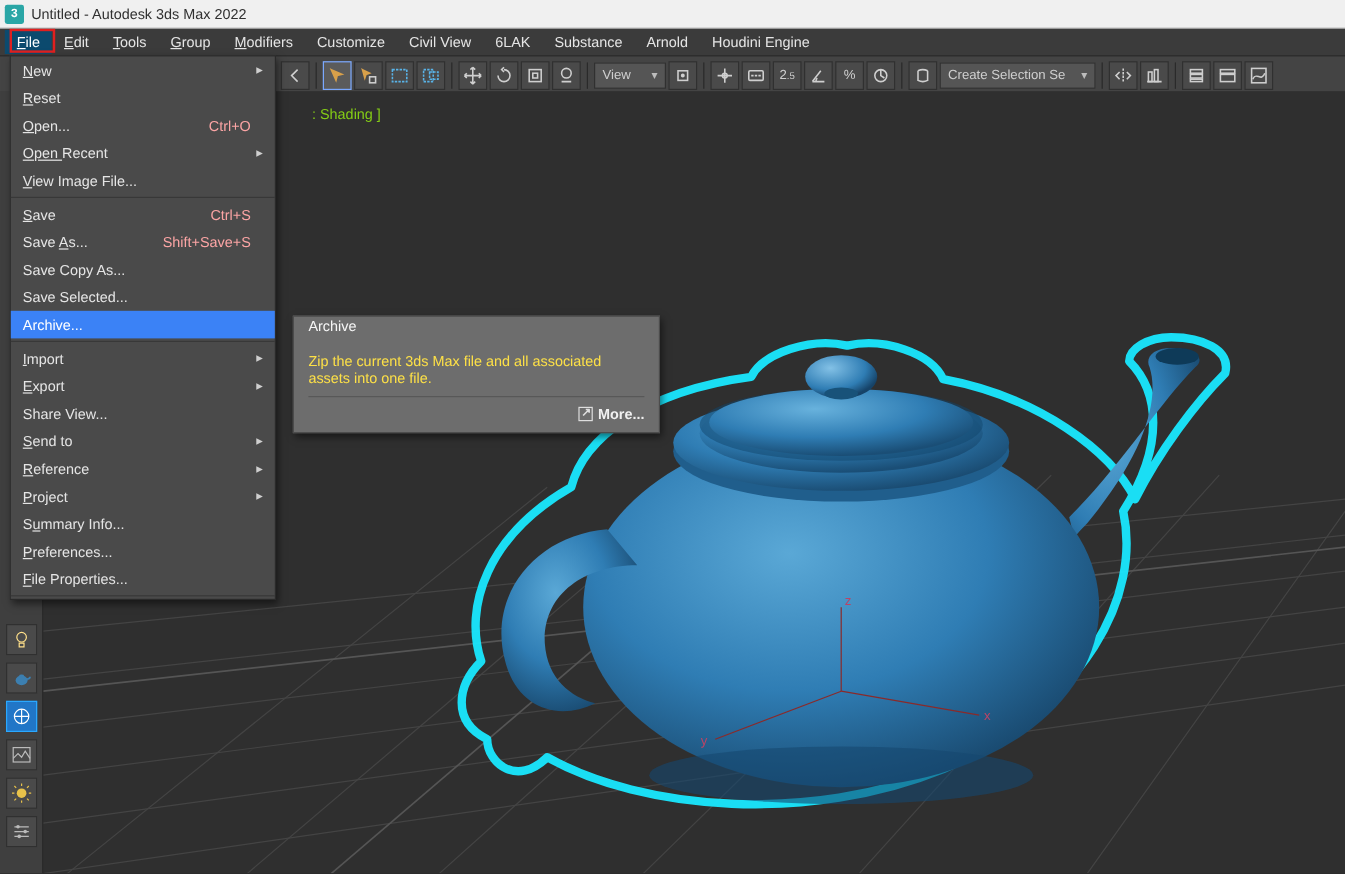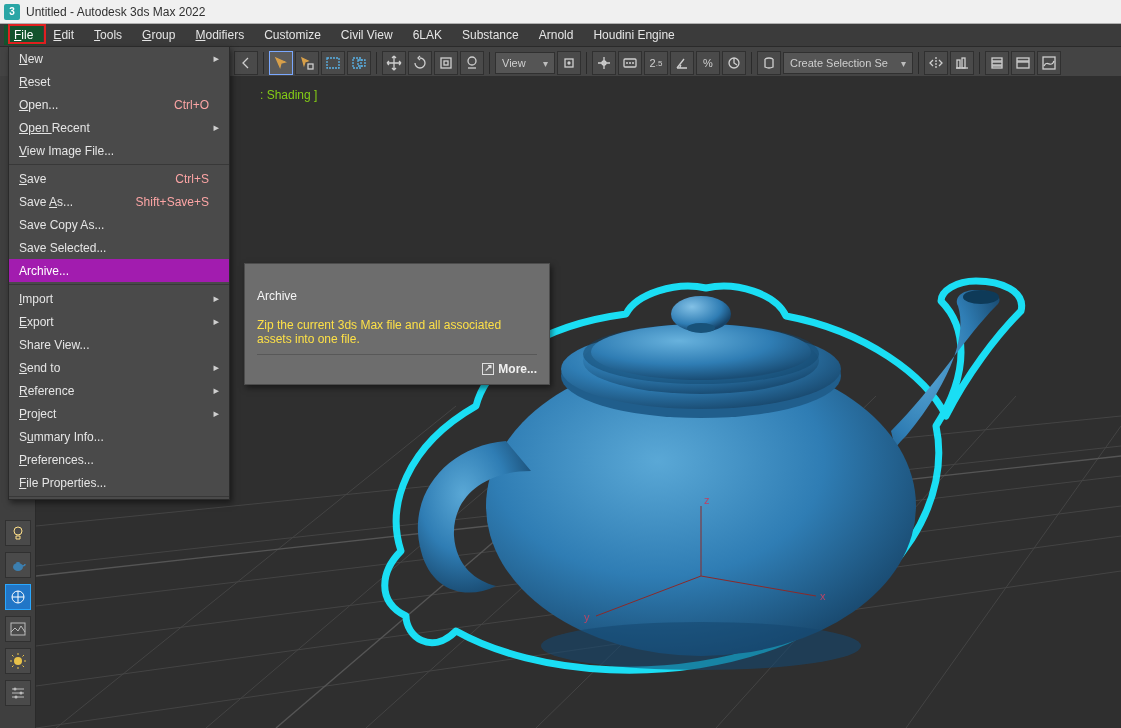--- a/index.html
+++ b/index.html
@@ -3,21 +3,21 @@
 <meta charset="utf-8">
 <style>
   * { margin: 0; padding: 0; box-sizing: border-box; font-family: "Segoe UI", Tahoma, sans-serif; user-select: none; }
   body { width: 1121px; height: 728px; background: #2b2b2b; overflow: hidden; font-size: 12px; color: #cfcfcf; position: relative; }
   
   .titlebar { height: 24px; background: #f0f0f0; color: #303030; display: flex; align-items: center; padding-left: 4px; font-size: 12px; border-bottom: 1px solid #b0b0b0; }
   .titlebar .logo { width: 16px; height: 16px; background: #2aa6a6; color: #fff; display: flex; align-items: center; justify-content: center; font-weight: bold; font-size: 10px; margin-right: 6px; border-radius: 2px; }
   
   .menubar { height: 22px; background: #3b3b3b; display: flex; align-items: center; padding: 0 4px; color: #e5e5e5; font-size: 12px; }
   .menubar .menuitem { padding: 3px 10px; cursor: default; }
-  .menubar .menuitem.active { background: #14532d; color: #fff; }
+  .menubar .menuitem.active { background: #0c4a6e; color: #fff; }
   
   .annot { position: absolute; border: 2px solid #e02020; pointer-events: none; }
   
   .toolbar { height: 30px; background: #444; border-top: 1px solid #2a2a2a; border-bottom: 1px solid #2a2a2a; display: flex; align-items: center; padding: 16px 2px; gap: 2px; }
   .tool { width: 24px; height: 24px; background: #4a4a4a; border: 1px solid #303030; display: flex; align-items: center; justify-content: center; color: #cfcfcf; font-size: 12px; }
   .tool svg { width: 16px; height: 16px; stroke: #cfcfcf; fill: none; stroke-width: 1.3; }
   .tool.accent svg { stroke: #59b3e8; }
   .tool.sel { background: #5b5b5b; border: 1px solid #7aa8ff; }
   .toolbar .sep { width: 1px; height: 22px; background: #2a2a2a; margin: 0 3px; }
   .toolbar .dropdown { height: 22px; background: #555; border: 1px solid #303030; color: #cfcfcf; display: flex; align-items: center; padding: 0 6px; font-size: 11px; min-width: 60px; position: relative; }
@@ -25,23 +25,23 @@
   .toolbar .selset { min-width: 130px; }
   .toolbar .spacer-left { width: 230px; height: 24px; } 
   
   .filemenu { position: absolute; left: 8px; top: 46px; width: 222px; background: #4a4a4a; border: 1px solid #2a2a2a; box-shadow: 2px 3px 6px rgba(0,0,0,.5); z-index: 50; }
   .filemenu .row { display: flex; align-items: center; height: 23px; padding: 0 10px; color: #e5e5e5; font-size: 12px; cursor: default; justify-content: flex-end; }
   .filemenu .row .lbl { flex: 1; }
   .filemenu .row .ul { text-decoration: underline; }
   .filemenu .row .short { color: #fca5a5; font-size: 12px; text-align: right; min-width: 70px; }
   .filemenu .row .arrow { width: 10px; text-align: right; color: #cfcfcf; font-size: 11px; }
   .filemenu hr { border: none; border-top: 1px solid #383838; margin: 2px 0; }
-  .filemenu .row.hover { background: #a21caf; color: #fff; }
-  
-  .tooltip { position: absolute; left: 244px; top: 263px; width: 306px; background: #6d6d6d; color: #f2f2f2; border: 1px solid #4c4c4c; box-shadow: 2px 3px 6px rgba(0,0,0,.5); padding: 25px 12px 8px 12px; z-index: 60; font-size: 12px; }
+  .filemenu .row.hover { background: #3b82f6; color: #fff; }
+  
+  .tooltip { position: absolute; left: 244px; top: 263px; width: 306px; background: #6d6d6d; color: #f2f2f2; border: 1px solid #4c4c4c; box-shadow: 2px 3px 6px rgba(0,0,0,.5); padding: 1px 12px 8px 12px; z-index: 60; font-size: 12px; }
   .tooltip .tt-title { font-weight: 400; margin-bottom: 6px; color:#f6f6f6; font-size:12px;}
   .tooltip .tt-body { color: #fde047; font-size: 12px; line-height: 14px; margin-top: 15px; }
   .tooltip hr { border:none; border-top:1px solid #585858; margin:8px 0 6px 0;}
   .tooltip .more { text-align: right; color: #f0f0f0; font-weight: bold; font-size: 12px;}
   .tooltip .more .mi { display:inline-block; width:12px;height:12px; border:1px solid #dedede; margin-right:4px; position:relative; top:2px;}
   .tooltip .more .mi::after{content:"↗"; font-size:10px; position:absolute; top:-2px; left:1px; color:#dedede;}
   
   .viewport-wrap { position: absolute; left: 36px; top: 76px; right: 0; bottom: 0; background: #2f2f2f; overflow: hidden; }
   .viewport-label { position: absolute; left: 224px; top: 12px; color: #84cc16; font-size: 12px; z-index: 5; }
   .viewport-wrap svg { position: absolute; left: 0; top: 0; }

